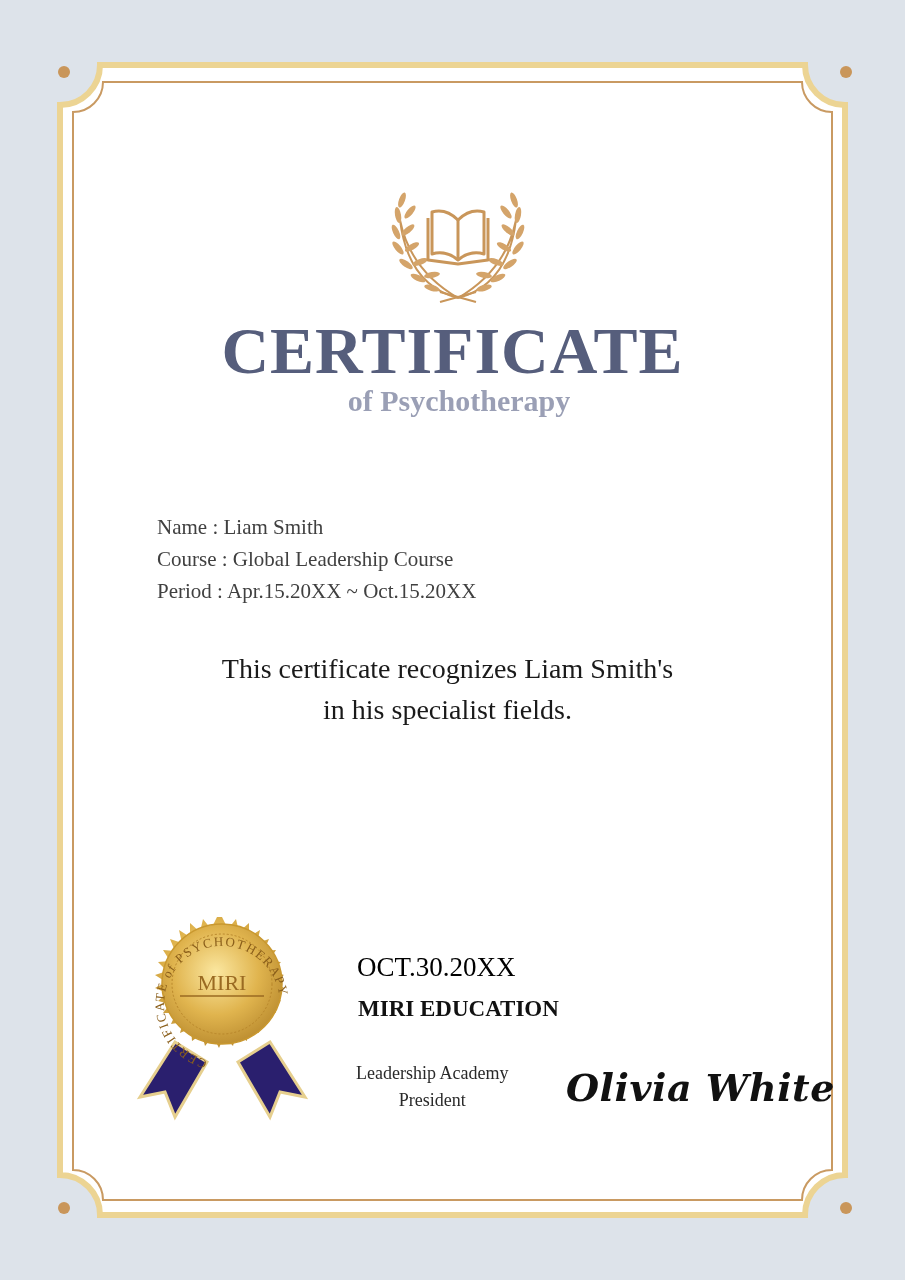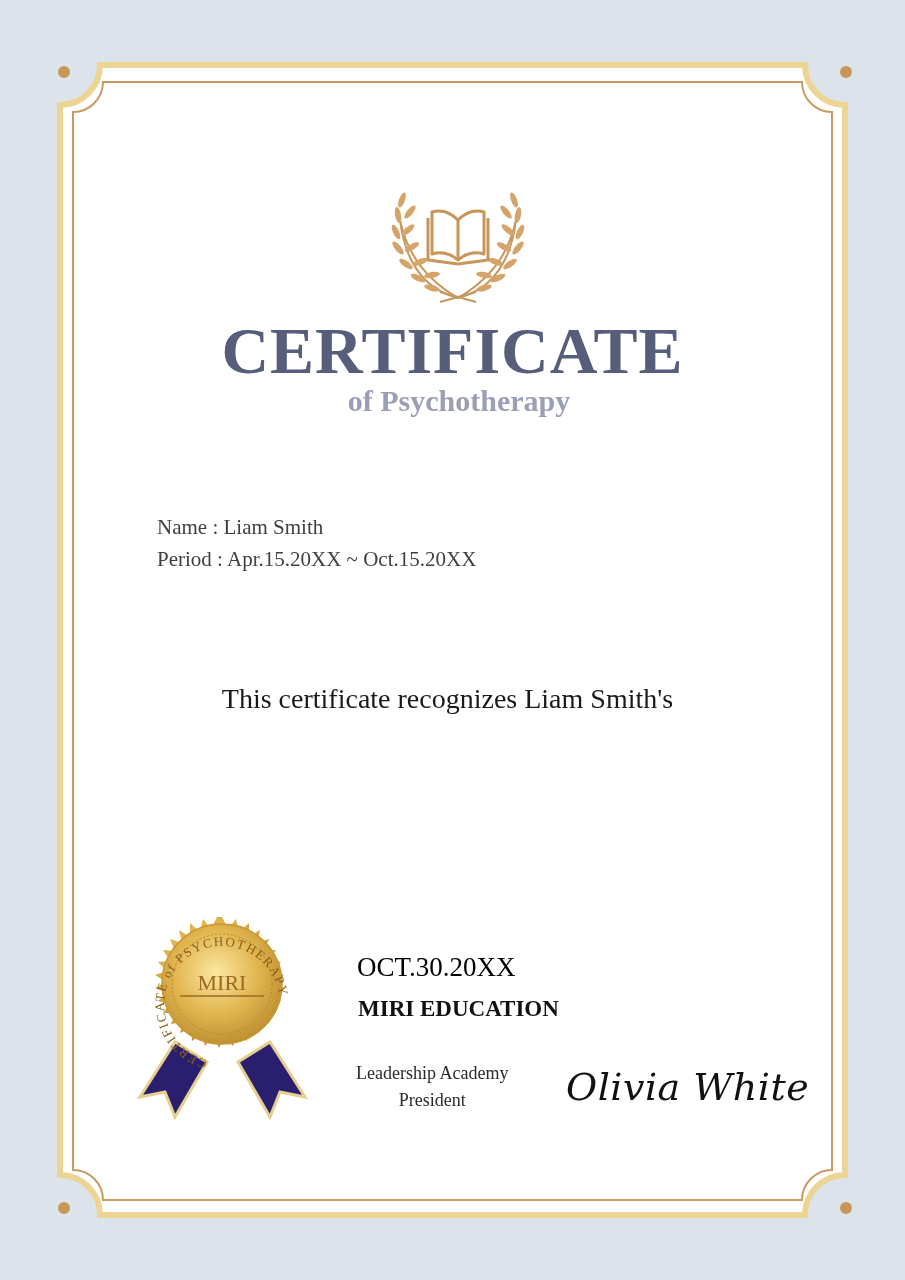--- a/index.html
+++ b/index.html
@@ -4,26 +4,26 @@
 <style>
   html, body { margin:0; padding:0; }
   body { width:905px; height:1280px; background:#dde3ea; position:relative; overflow:hidden; font-family:"DejaVu Serif", serif; }
   .frame { position:absolute; left:0; top:0; }
   .content { position:absolute; left:0; top:0; width:905px; height:1280px; }
   .emblem { position:absolute; left:388px; top:180px; width:140px; height:125px; }
   .title { position:absolute; left:0; width:905px; top:316px; text-align:center; font-family:"Liberation Serif", serif; font-weight:bold; font-size:66px; color:#565e7c; letter-spacing:1px; line-height:70px; }
   .subtitle { position:absolute; left:0; width:918px; top:383px; text-align:center; font-family:"Liberation Serif", serif; font-weight:bold; font-size:30px; color:#9a9fb5; line-height:36px; }
   .details { position:absolute; left:157px; top:511px; font-family:"Liberation Serif", serif; font-size:21px; color:#404040; line-height:32px; }
   .details div { white-space:nowrap; }
-  .body-text { position:absolute; left:0; width:895px; top:678px; text-align:center; font-family:"Liberation Serif", serif; font-size:28px; color:#1a1a1a; line-height:41px; }
+  .body-text { position:absolute; left:0; width:895px; top:648px; text-align:center; font-family:"Liberation Serif", serif; font-size:28px; color:#1a1a1a; line-height:41px; }
   .seal { position:absolute; left:135px; top:912px; width:175px; height:212px; }
   .date { position:absolute; left:357px; top:952px; font-family:"Liberation Serif", serif; font-size:27px; color:#000000; }
   .org { position:absolute; left:358px; top:996px; font-family:"Liberation Serif", serif; font-weight:bold; font-size:23px; color:#111; }
   .role { position:absolute; left:356px; top:1060px; font-family:"Liberation Serif", serif; font-size:18px; color:#2a2a2a; line-height:27px;text-align:center; }
-  .signature { position:absolute; left:566px; top:1065px; font-family:"DejaVu Serif", serif; font-style:italic; font-size:38px; color:#111; letter-spacing:0.5px; }
+  .signature { position:absolute; left:566px; top:1065px; font-family:"DejaVu Serif", serif; font-style:italic; font-size:38px; color:#111; letter-spacing:0.5px;font-weight:bold; }
 </style>
 </head>
 <body>
 
 <svg class="frame" width="905" height="1280" viewBox="0 0 905 1280">
 
   <path d="M100 65 L805 65 A40 40 0 0 0 845 105 L845 1175 A40 40 0 0 0 805 1215 L100 1215 A40 40 0 0 0 60 1175 L60 105 A40 40 0 0 0 100 65 Z" fill="#ffffff" stroke="#ecd493" stroke-width="6"></path>
 
   <path d="M103 82 L802 82 A30 30 0 0 0 832 112 L832 1170 A30 30 0 0 0 802 1200 L103 1200 A30 30 0 0 0 73 1170 L73 112 A30 30 0 0 0 103 82 Z" fill="none" stroke="#c99a62" stroke-width="2"></path>
 
@@ -78,25 +78,27 @@
       <path d="M70 40 L70 80"></path>
       <path d="M40 38 L40 80 L70 84 L100 80 L100 38"></path>
     </g>
   </svg>
 
   <div class="title">CERTIFICATE</div>
   <div class="subtitle">of Psychotherapy</div>
 
   <div class="details">
     <div>Name : Liam Smith</div>
+    <div>Course : Global Leadership Course</div>
     <div>Period : Apr.15.20XX ~ Oct.15.20XX</div>
   </div>
 
   <div class="body-text">
     <div>This certificate recognizes Liam Smith's</div>
+    <div>in his specialist fields.</div>
   </div>
 
   <svg class="seal" viewBox="0 0 175 212">
     <defs>
       <radialGradient id="goldGrad" cx="45%" cy="40%" r="65%">
         <stop offset="0%" stop-color="#fbe7a0"></stop>
         <stop offset="55%" stop-color="#e0b44e"></stop>
         <stop offset="100%" stop-color="#b98a2e"></stop>
       </radialGradient>
       <path id="ringPath" d="M87 150 A58 58 0 1 1 87.1 150"></path>

